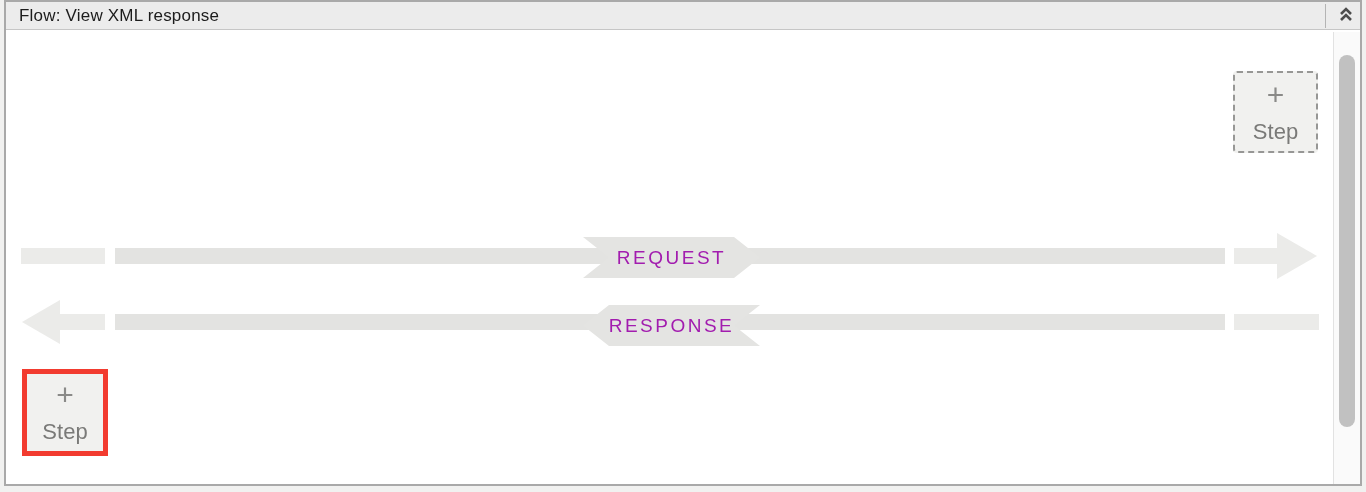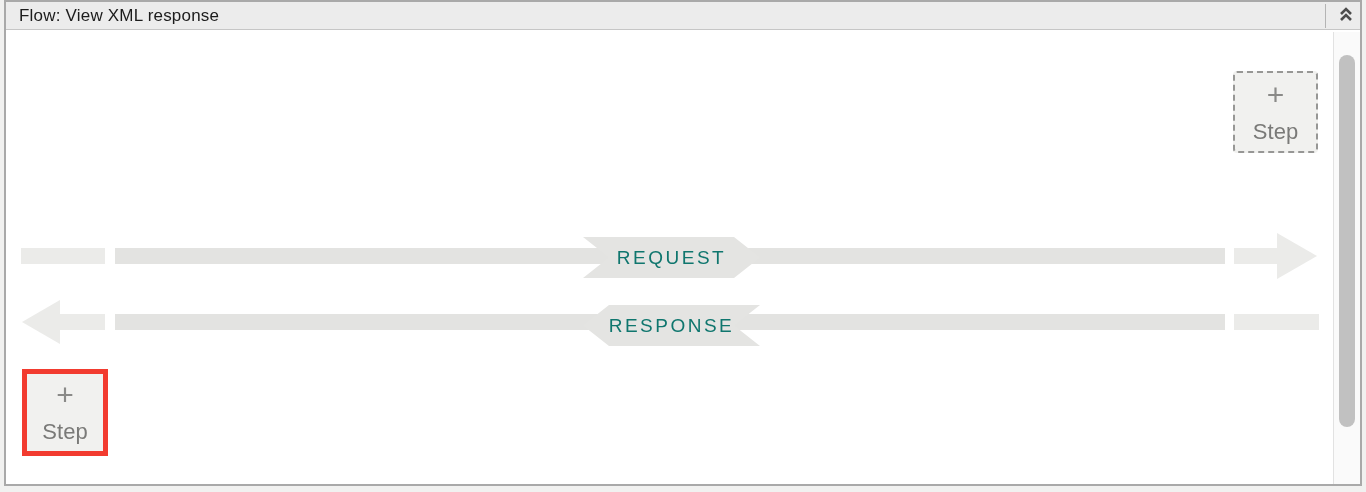--- a/index.html
+++ b/index.html
@@ -43,21 +43,21 @@
   .scroll-thumb {
     position:absolute; left:5px; top:23px; width:16px; height:372px;
     background:#c1c1c1; border-radius:8px;
   }
   
   .bar { position:absolute; height:16px; background:#e3e3e1; }
   .bar-light { position:absolute; height:16px; background:#ebebe9; }
   .banner {
     position:absolute; height:41px; width:177px; background:#e4e4e2;
     display:flex; align-items:center; justify-content:center;
-    font-size:19px; letter-spacing:2.5px; color:#0f766e;
+    font-size:19px; letter-spacing:2.5px; color:#a21caf;
   }
   .banner-right {
     clip-path:polygon(0 0, calc(100% - 26px) 0, 100% 50%, calc(100% - 26px) 100%, 0 100%, 26px 50%);
   }
   .banner-left {
     clip-path:polygon(26px 0, 100% 0, calc(100% - 26px) 50%, 100% 100%, 26px 100%, 0 50%);
   }
   .tri-right {
     position:absolute; width:0; height:0;
     border-top:23px solid transparent; border-bottom:23px solid transparent;

